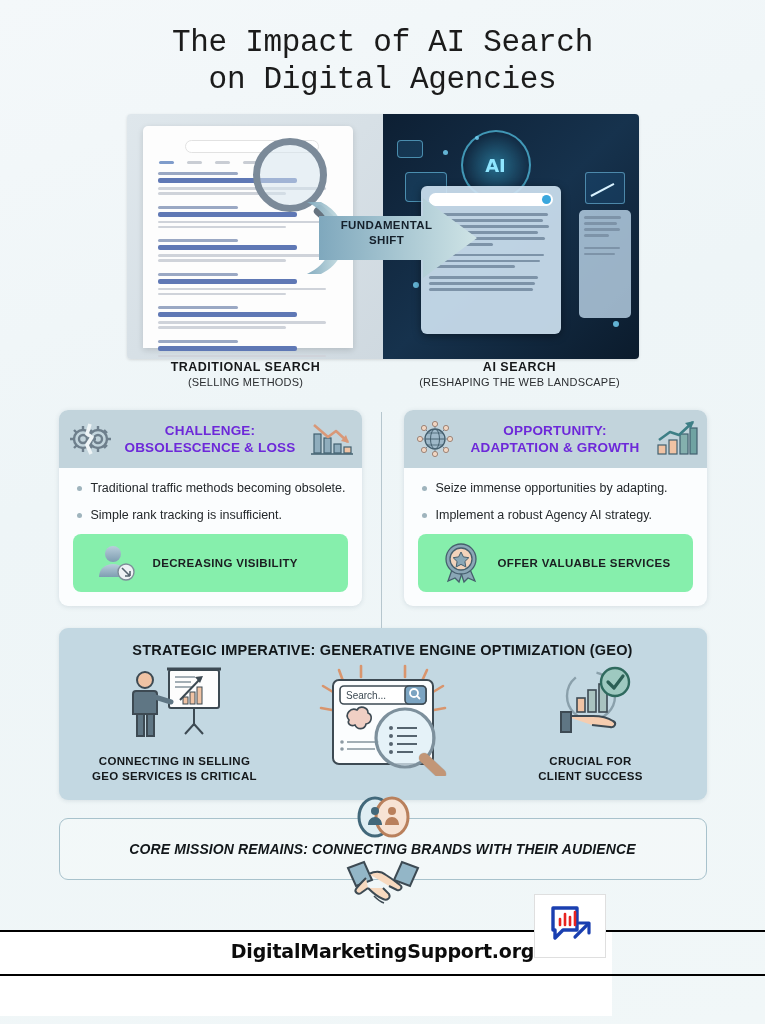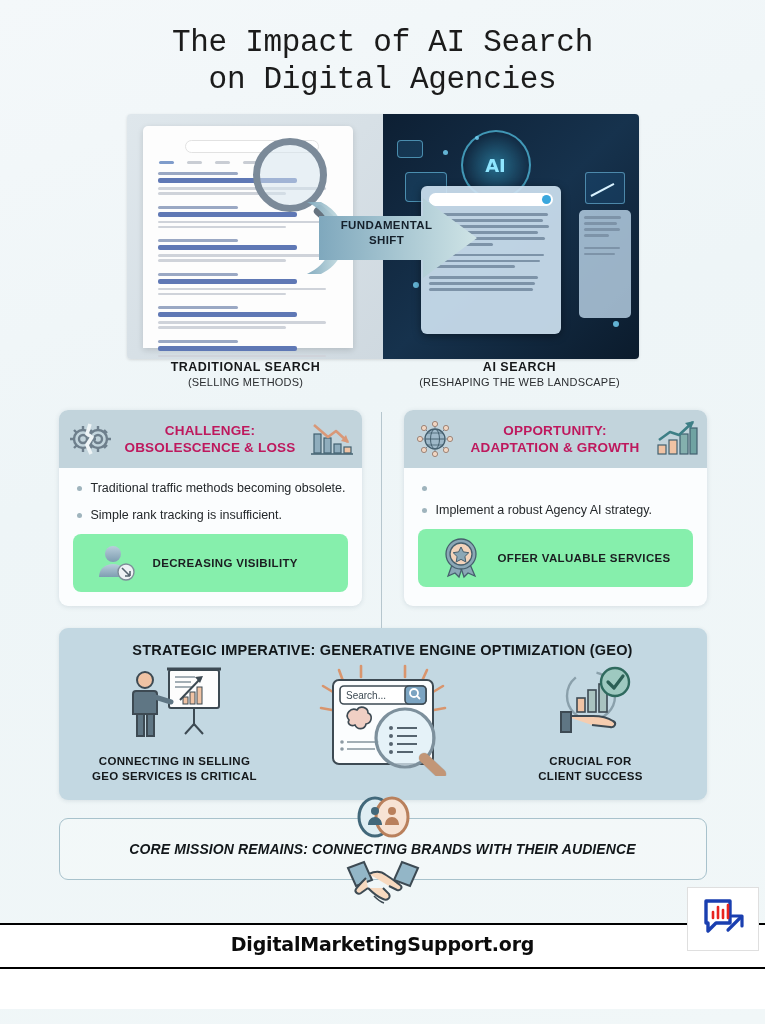--- a/index.html
+++ b/index.html
@@ -161,21 +161,21 @@
     background: #b6c6ce;
   }
   .card-head {
     background: #c2d4dc;
     height: 58px;
     display: flex; align-items: center; justify-content: space-between;
     padding: 0 8px;
   }
   .card-head-title {
     flex: 1; text-align: center;
-    font-size: 13.5px; font-weight: bold; color: #be185d;
+    font-size: 13.5px; font-weight: bold; color: #6d28d9;
     line-height: 17px; letter-spacing: .2px;
   }
   .card-body { padding: 12px 14px 14px 14px; }
   .bullet { display: flex; align-items: flex-start; margin-bottom: 11px; }
   .bullet .dot {
     width: 5px; height: 5px; border-radius: 50%;
     background: #9fb4bd; margin: 6px 9px 0 4px; flex-shrink: 0;
   }
   .bullet .txt { font-size: 12.5px; color: #24282b; line-height: 16px; }
   .subbox {
@@ -224,21 +224,21 @@
   }
   .mission-top-icon {
     position: absolute; left: 50%; top: -24px; transform: translateX(-50%);
   }
   .mission-bot-icon {
     position: absolute; left: 50%; bottom: -30px; transform: translateX(-50%);
   }
 
   
   .footer {
-    position: absolute; left: 0; bottom: 15px; width: 765px; height: 86px;
+    position: absolute; left: 0; bottom: 8px; width: 612px; height: 86px;
     background: #ffffff;
   }
   .footer-rule-top {
     position: absolute; left: 0; top: 0; width: 765px; height: 2px; background: #000;
   }
   .footer-rule-bot {
     position: absolute; left: 0; bottom: 40px; width: 765px; height: 2px; background: #000;
   }
   .footer-txt {
     position: absolute; left: 0; top: 10px; width: 765px;
@@ -467,20 +467,21 @@
           <rect x="16" y="22" width="8" height="14" fill="#f0c3a4" stroke="#41606f" stroke-width="1.2"></rect>
           <rect x="27" y="16" width="8" height="20" fill="#84b0ae" stroke="#41606f" stroke-width="1.2"></rect>
           <rect x="37" y="10" width="7" height="26" fill="#6fa3a2" stroke="#41606f" stroke-width="1.2"></rect>
           <path d="M6 22 L17 14 L26 17 L40 4" fill="none" stroke="#3e7f86" stroke-width="2.6" stroke-linejoin="round"></path>
           <path d="M41 3 L32 5 L38 11 Z" fill="#3e7f86"></path>
         </svg>
       </div>
       <div class="card-body">
         <div class="bullet">
           <span class="dot"></span>
+          <span class="txt">Seize immense opportunities by adapting.</span>
         </div>
         <div class="bullet">
           <span class="dot"></span>
           <span class="txt">Implement a robust Agency AI strategy.</span>
         </div>
         <div class="subbox">
           <svg width="44" height="44" viewBox="0 0 44 44">
             <path d="M13 26 L8 40 L15 37 L19 41 L23 29 Z" fill="#8aa7b6" stroke="#465f6d" stroke-width="1.3"></path>
             <path d="M29 26 L35 40 L28 37 L24 41 L20 29 Z" fill="#8aa7b6" stroke="#465f6d" stroke-width="1.3"></path>
             <circle cx="21" cy="18" r="15" fill="#8aa7b6" stroke="#465f6d" stroke-width="1.3"></circle>

